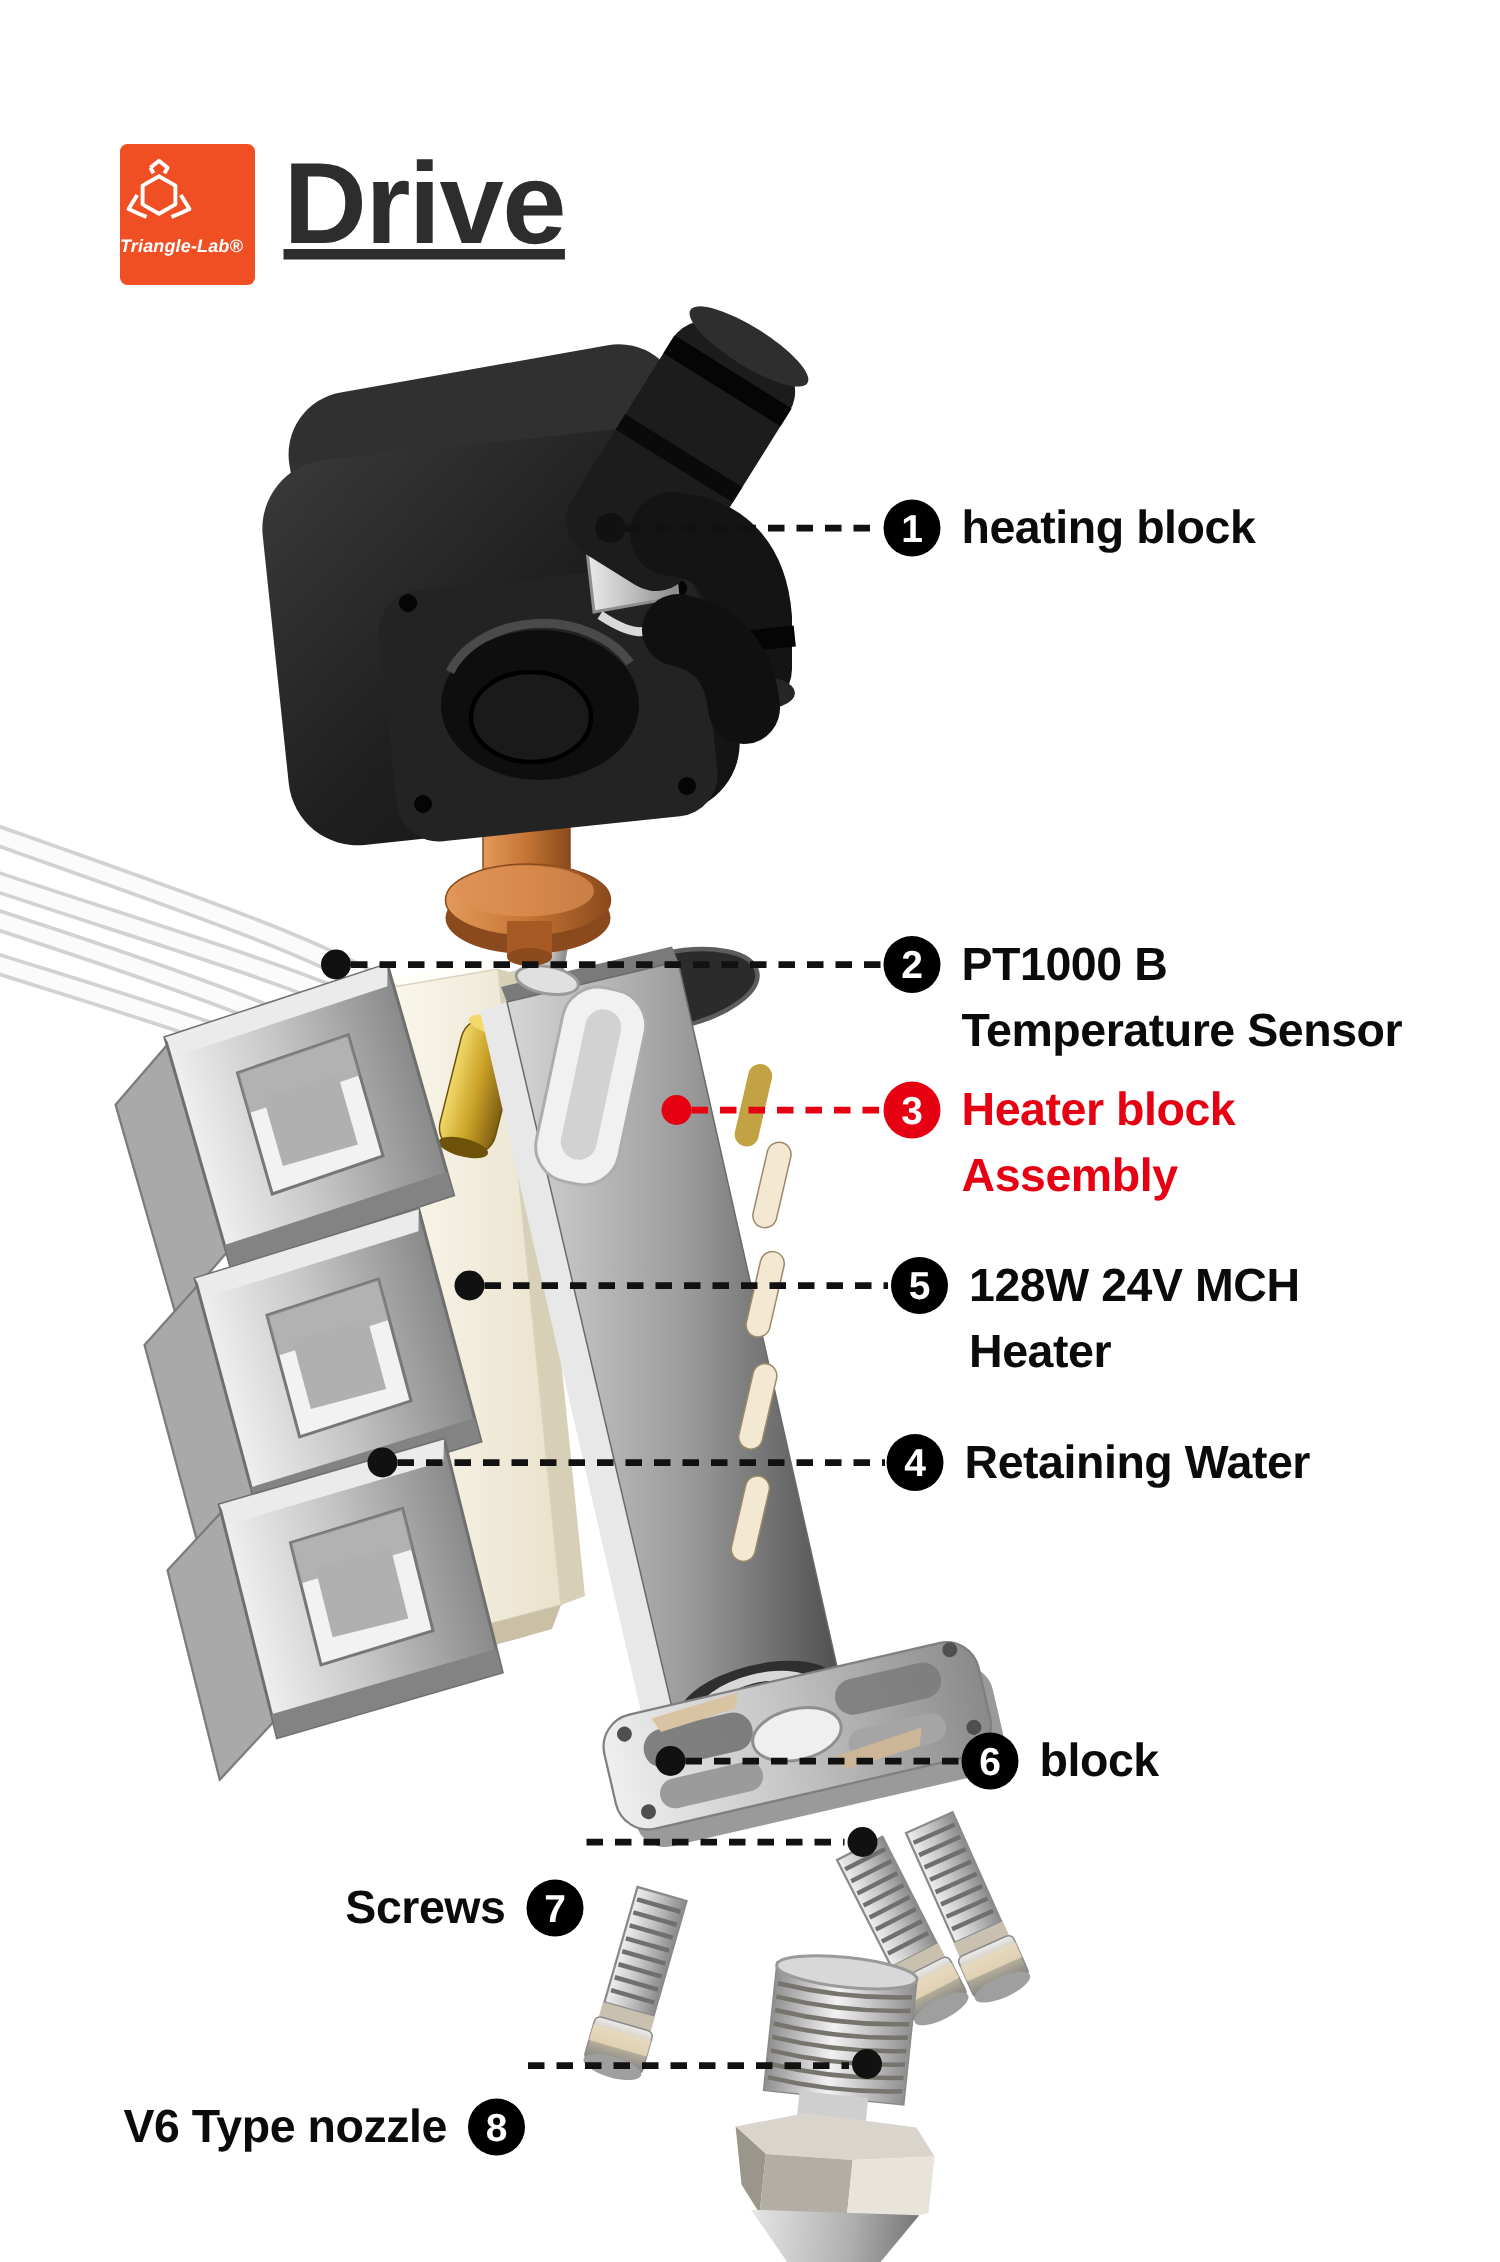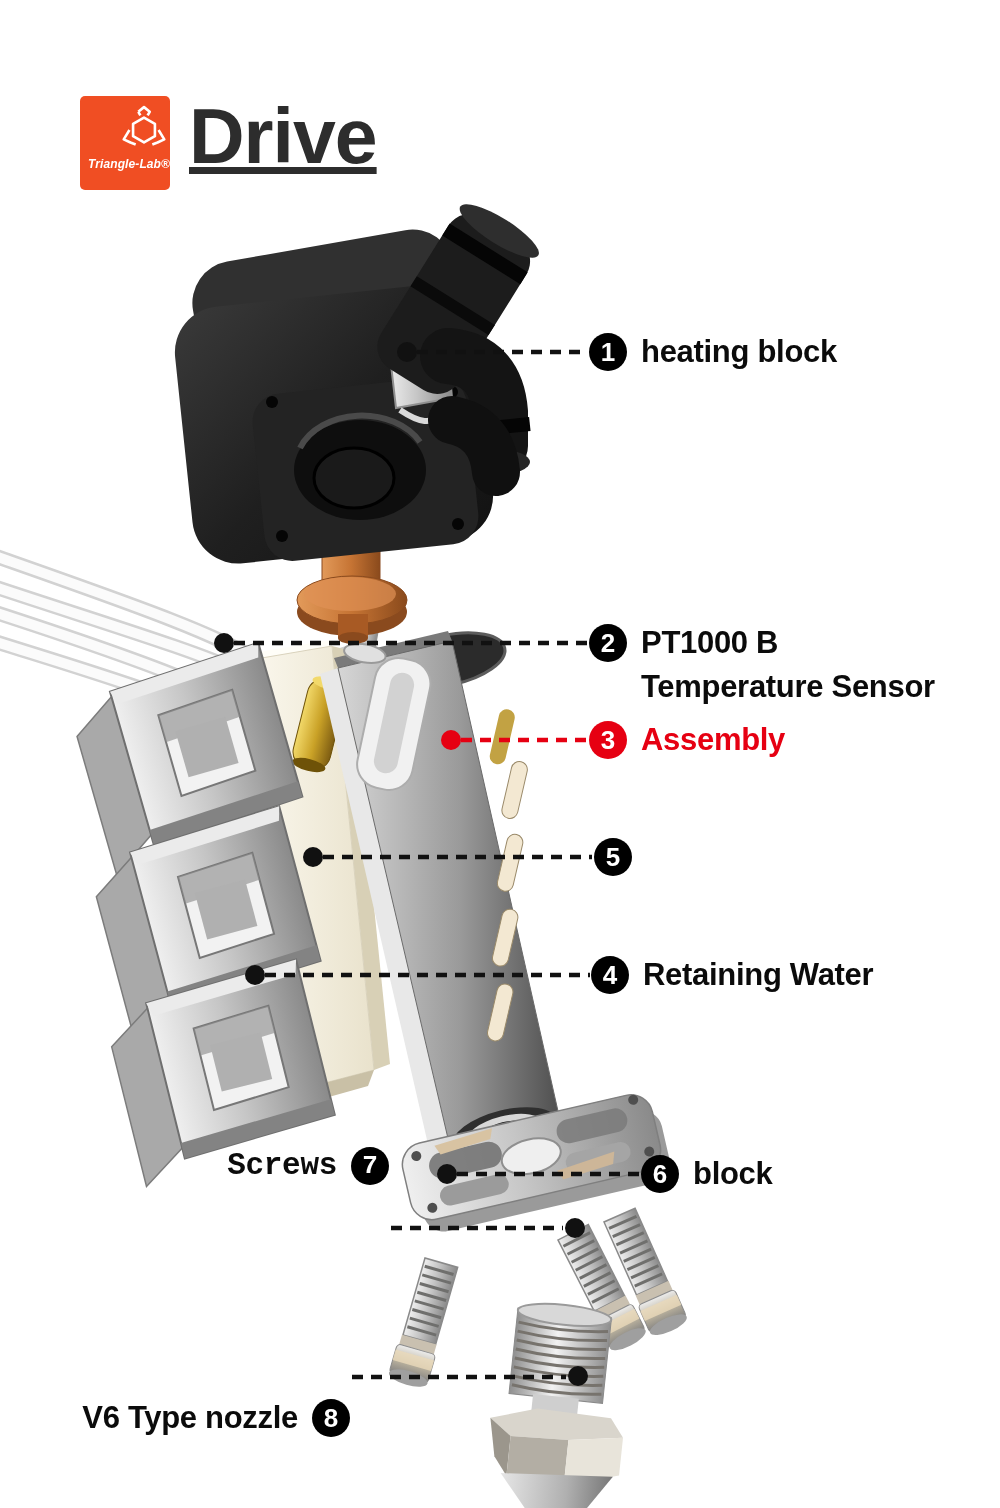--- a/index.html
+++ b/index.html
@@ -10,21 +10,21 @@
   }
   html,body{margin:0;padding:0;background:#ffffff;}
   #page{
     position:relative;width:1000px;height:1508px;background:#ffffff;
     overflow:hidden;font-family:"Liberation Sans",sans-serif;
   }
   
   .logo-box{
     position:absolute;left:80px;top:96px;width:90px;height:94px;
     background:var(--brand);border-radius:5px;
-    display:flex;flex-direction:column;align-items:flex-end;justify-content:flex-start;
+    display:flex;flex-direction:column;align-items:flex-start;justify-content:flex-start;
   }
   .logo-mark{margin-top:8px;}
   .logo-text{
     color:#ffffff;font-size:12px;font-weight:bold;font-style:italic;
     letter-spacing:0.1px;margin-top:1px;white-space:nowrap;
   }
   .page-title{
     position:absolute;left:189px;top:98px;
     font-size:77px;font-weight:bold;color:var(--title);
     letter-spacing:-1px;line-height:1;text-decoration:underline;
@@ -298,43 +298,48 @@
     <span class="badge">2</span>
     <div class="ctext">
       <div>PT1000 B</div>
       <div>Temperature Sensor</div>
     </div>
   </div>
 
   <div class="callout red" style="left:589px;top:718px;">
     <span class="badge">3</span>
     <div class="ctext">
+      <div>Heater block</div>
       <div>Assembly</div>
     </div>
   </div>
 
   <div class="callout" style="left:594px;top:835px;">
     <span class="badge">5</span>
+    <div class="ctext">
+      <div>128W 24V MCH</div>
+      <div>Heater</div>
+    </div>
   </div>
 
   <div class="callout" style="left:591px;top:953px;">
     <span class="badge">4</span>
     <div class="ctext">
       <div>Retaining Water</div>
     </div>
   </div>
 
   <div class="callout" style="left:641px;top:1152px;">
     <span class="badge">6</span>
     <div class="ctext">
       <div>block</div>
     </div>
   </div>
 
-  <div class="callout left" style="right:611px;top:1144px;font-family:Liberation Mono, monospace;">
+  <div class="callout left" style="right:611px;top:1250px;">
     <div class="ctext">
       <div>Screws</div>
     </div>
     <span class="badge">7</span>
   </div>
 
   <div class="callout left" style="right:650px;top:1396px;">
     <div class="ctext">
       <div>V6 Type nozzle</div>
     </div>

